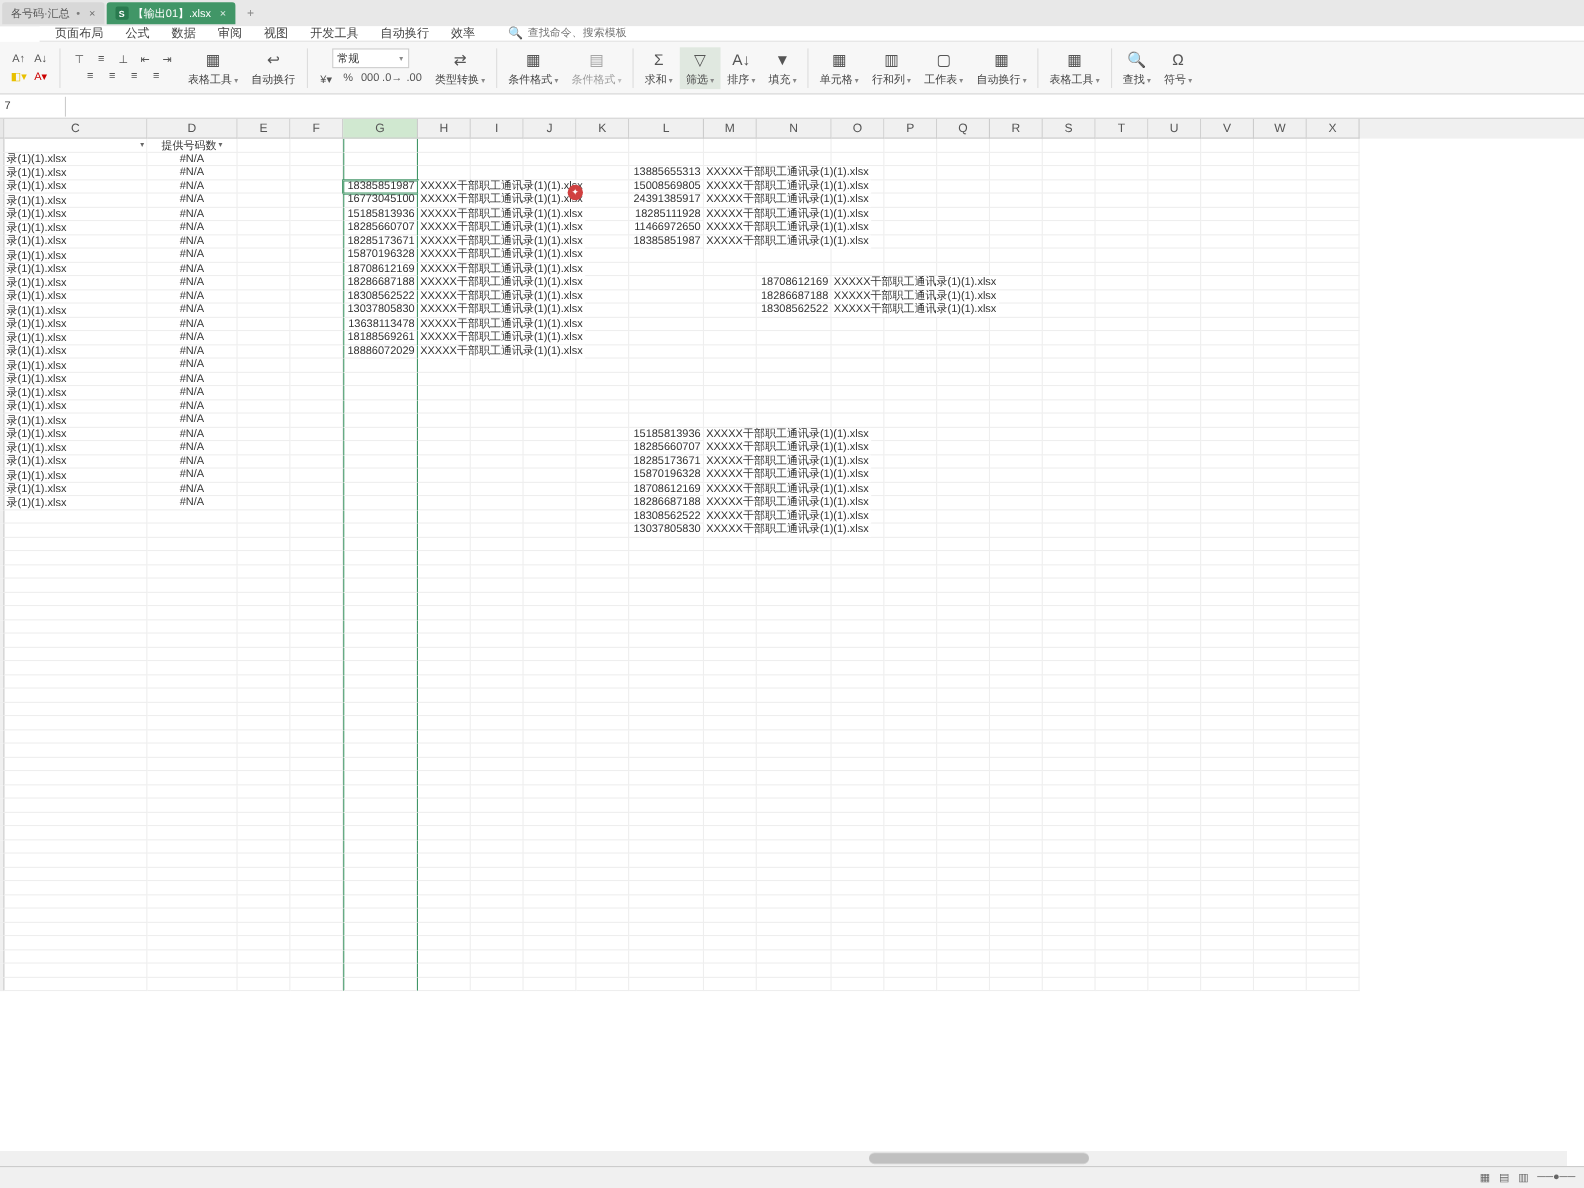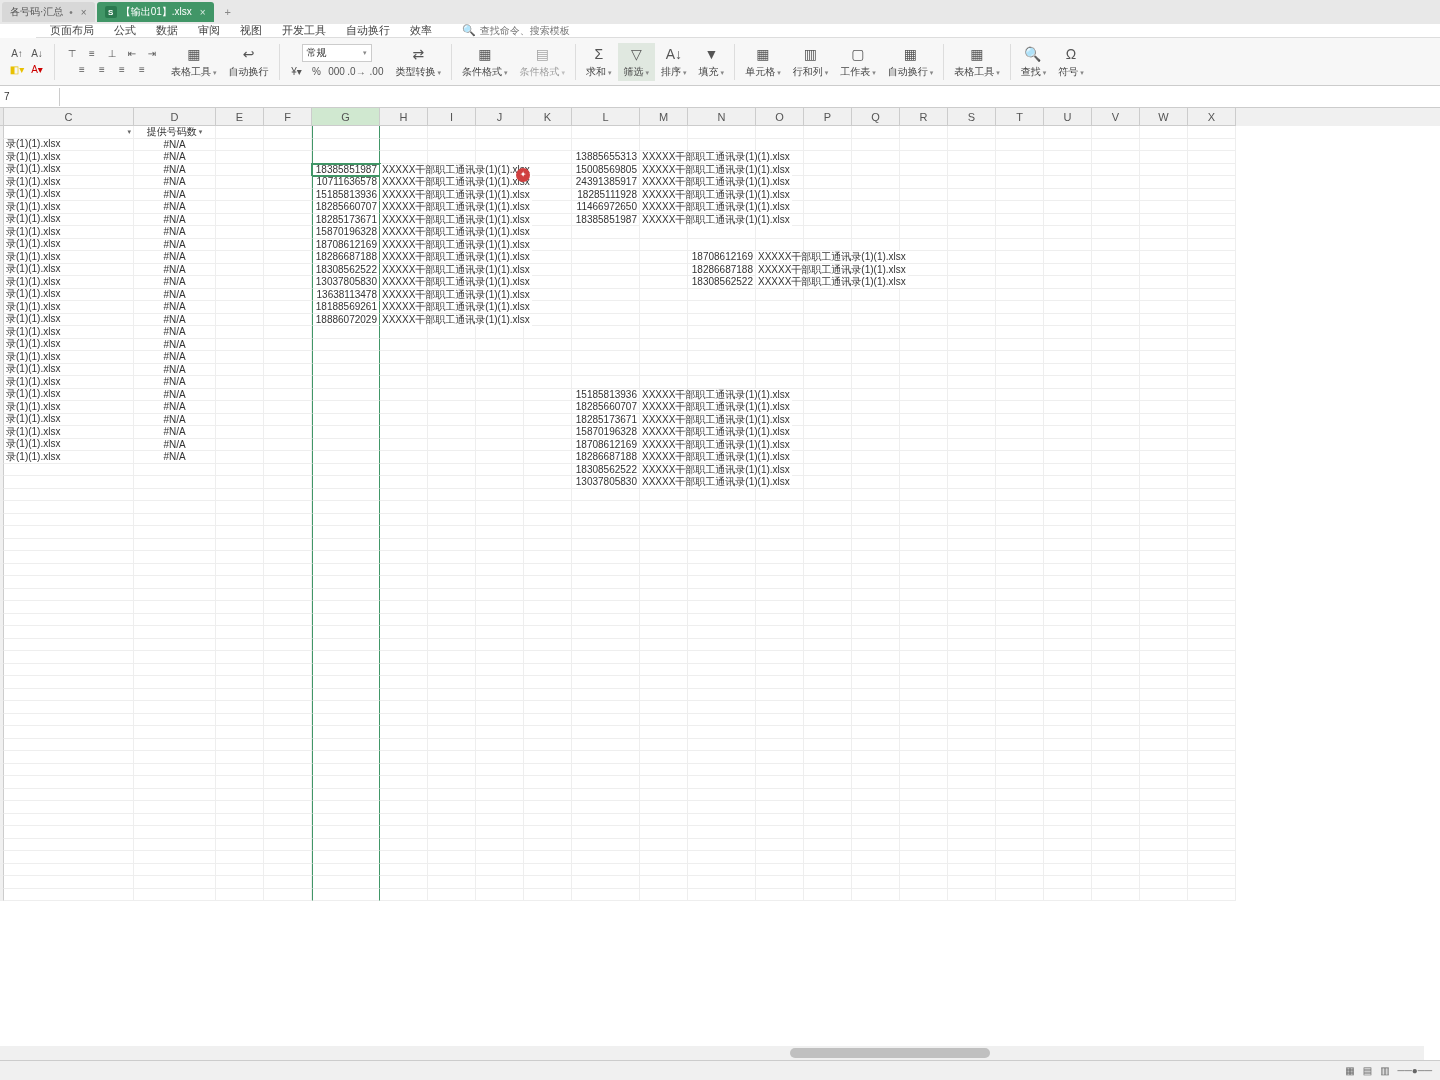--- a/index.html
+++ b/index.html
@@ -349,21 +349,21 @@
         <div class="cell wStd"></div>
         <div class="cell wStd"></div>
         <div class="cell wStd"></div>
       </div>
       <div class="grid-row">
         <div class="rh"></div>
         <div class="cell wC">录(1)(1).xlsx</div>
         <div class="cell wD center">#N/A</div>
         <div class="cell wE"></div>
         <div class="cell wF"></div>
-        <div class="cell wG col-sel right">10711636578</div>
+        <div class="cell wG col-sel right">16773045100</div>
         <div class="cell wH"></div>
         <div class="cell wI"></div>
         <div class="cell wJ"></div>
         <div class="cell wK"></div>
         <div class="cell wL right">24391385917</div>
         <div class="cell wStd"></div>
         <div class="cell wN"></div>
         <div class="cell wStd"></div>
         <div class="cell wStd"></div>
         <div class="cell wStd"></div>

